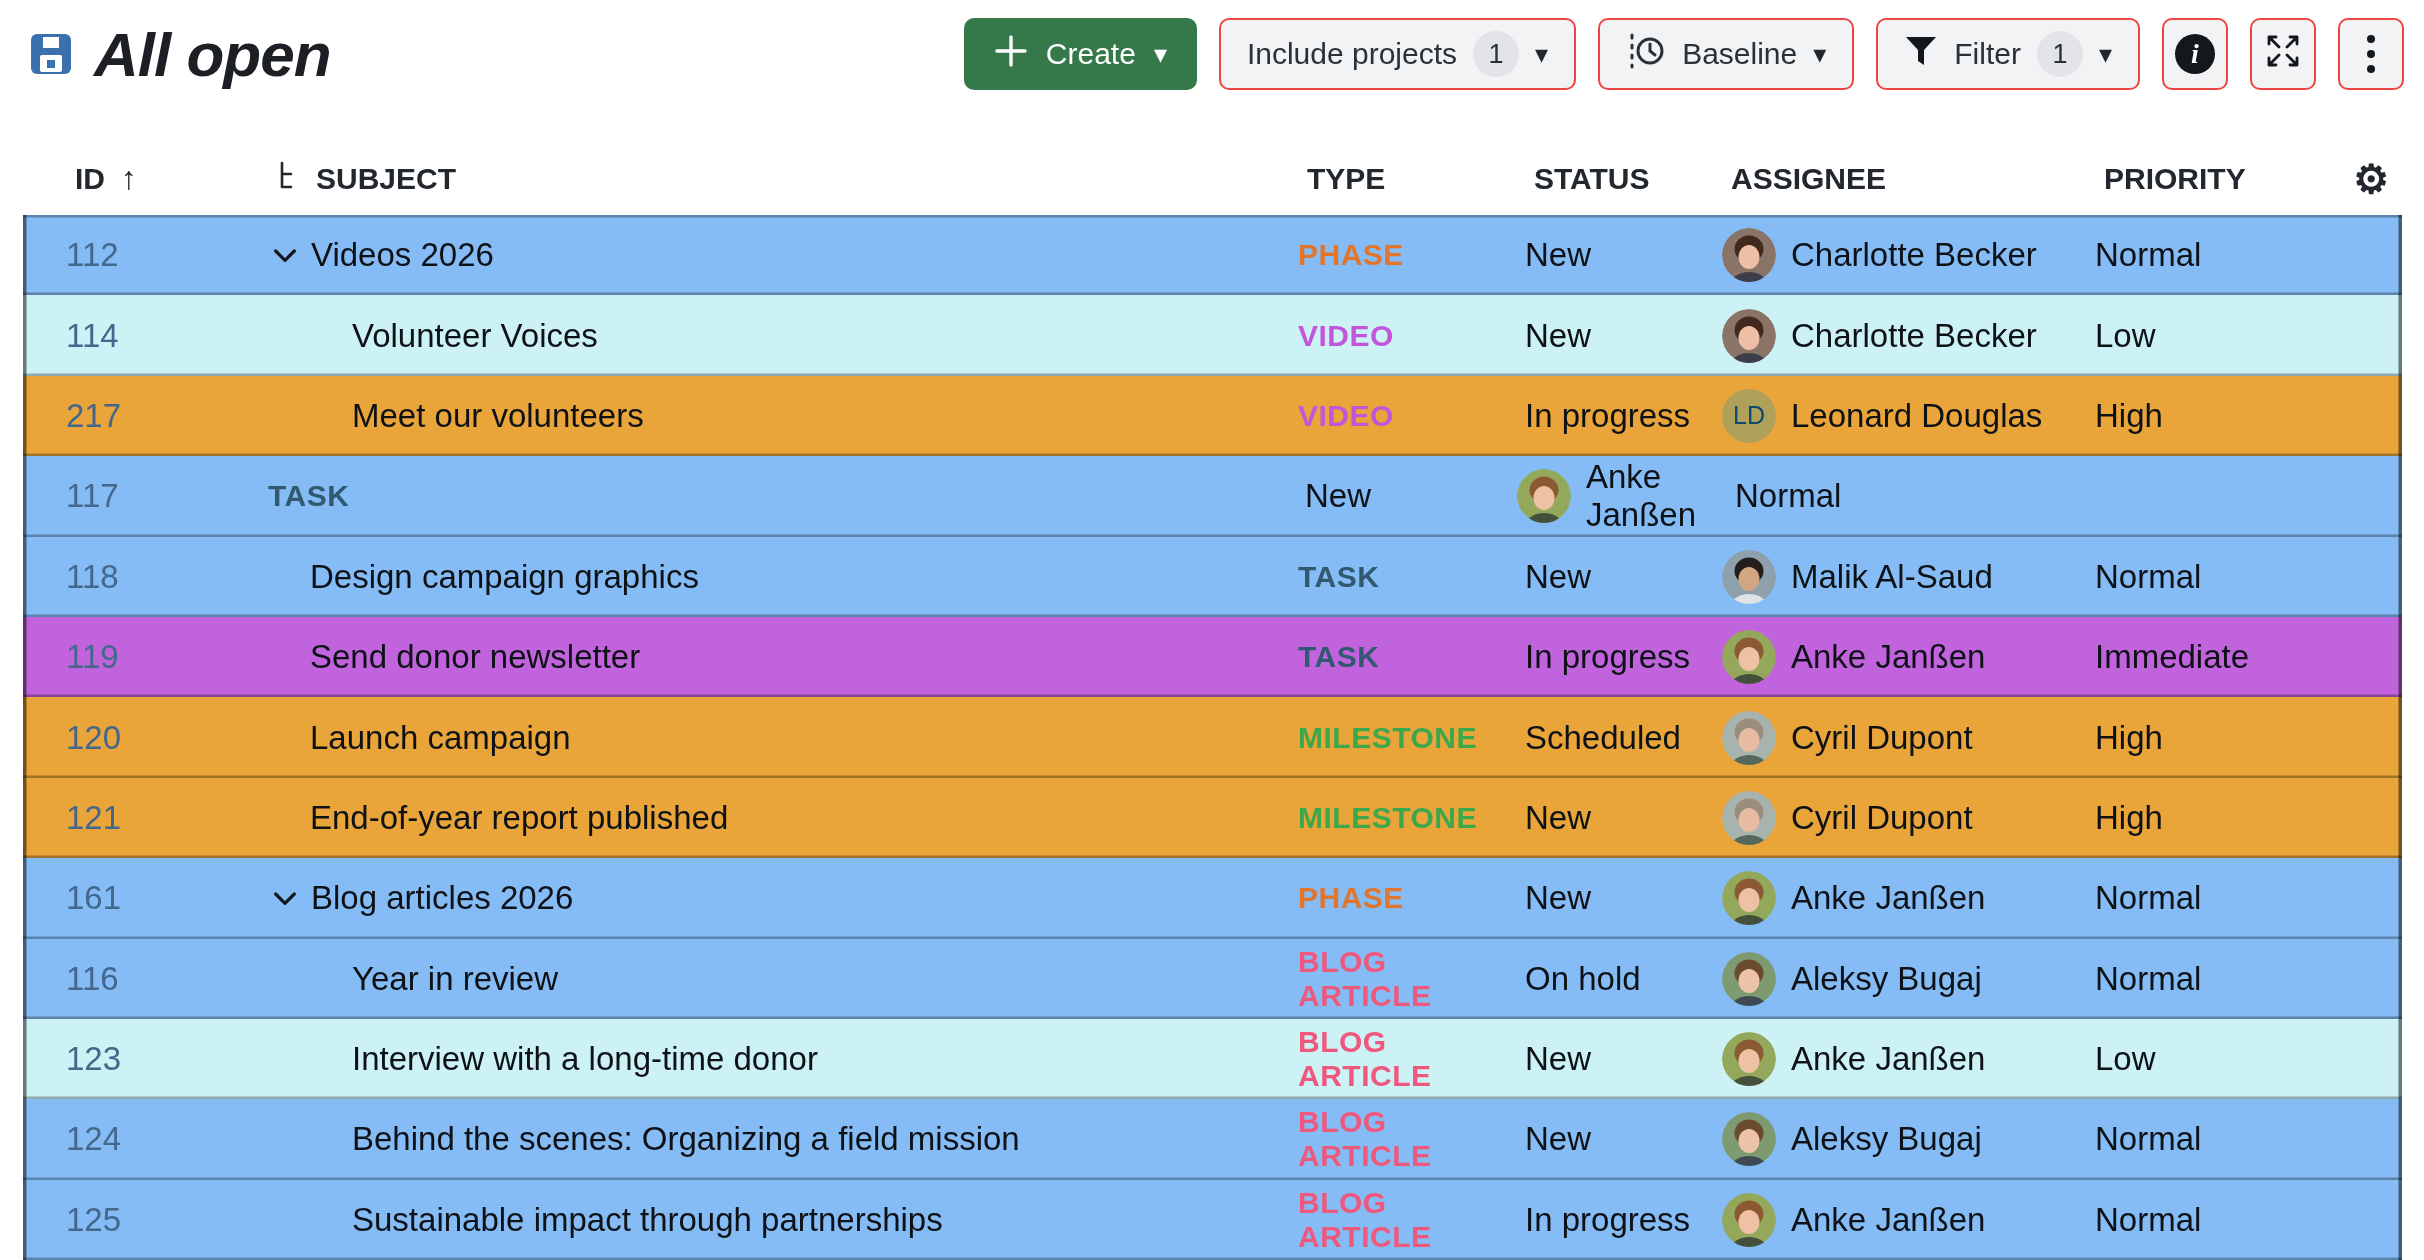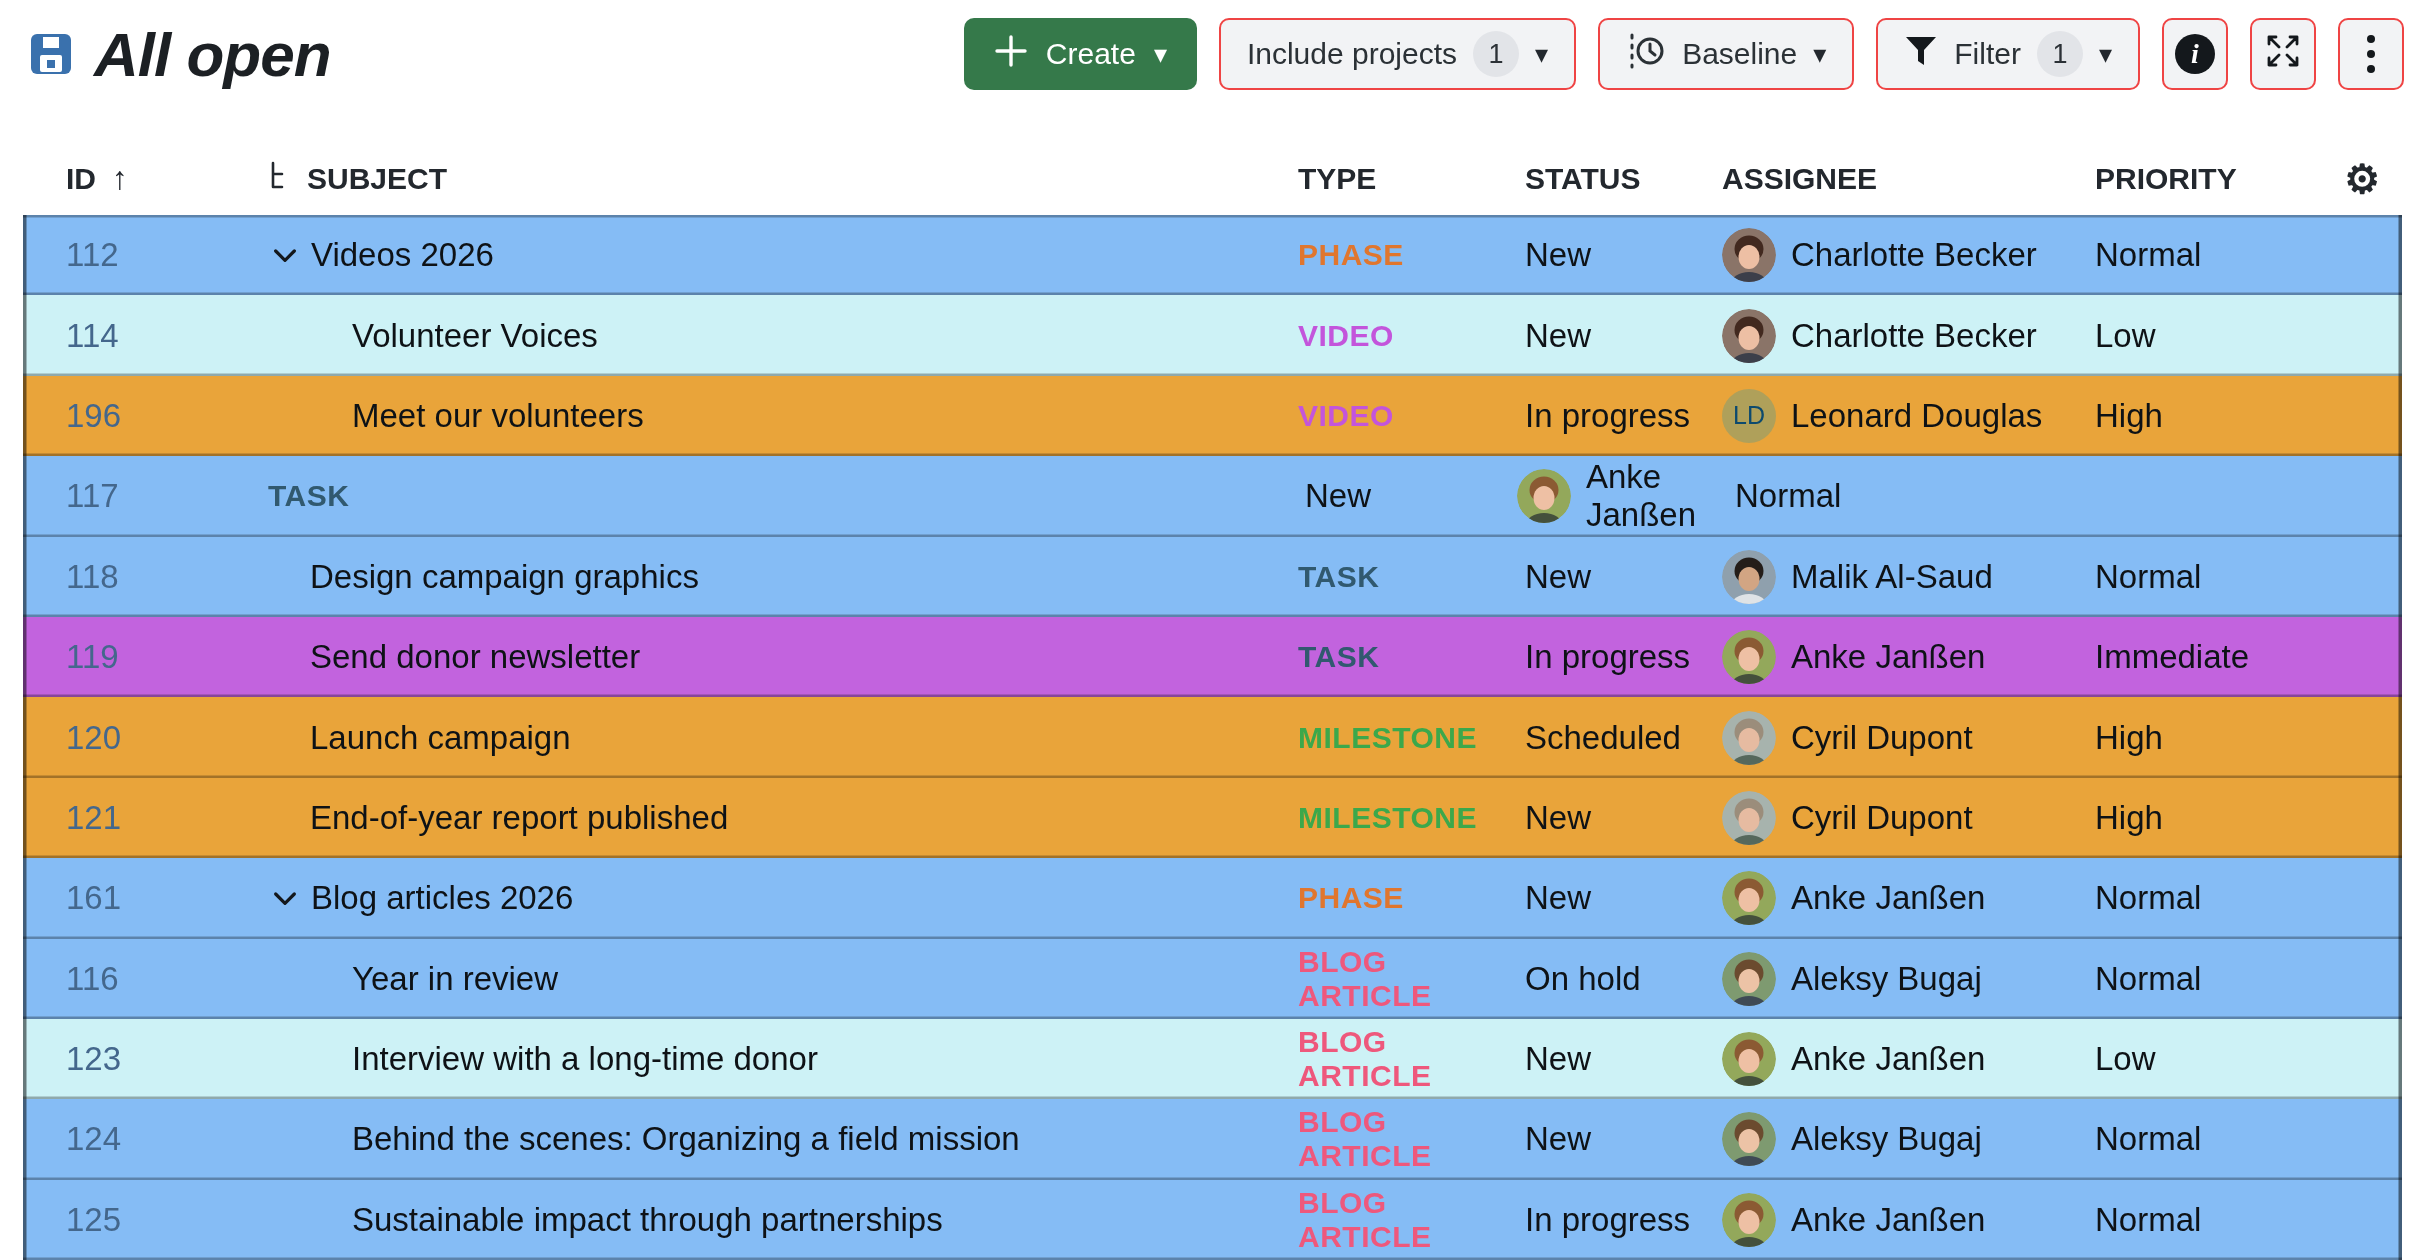--- a/index.html
+++ b/index.html
@@ -23,21 +23,21 @@
   .caret{font-size:26px;line-height:1;color:#23282e;}
   .caret-light{color:#fff;}
   .kebab{display:flex;flex-direction:column;gap:7px;}
   .kebab i{width:8px;height:8px;border-radius:50%;background:#14181c;}
   .info-circle{width:40px;height:40px;border-radius:50%;background:#14181c;color:#fff;
                display:flex;align-items:center;justify-content:center;
                font-family:"Liberation Serif",serif;font-style:italic;font-weight:bold;font-size:28px;}
 
   
   .grid{display:grid;grid-template-columns:222px 1030px 220px 205px 360px auto;align-items:center;}
-  .table-header{position:absolute;top:142px;left:23px;width:2379px;height:73px;
+  .table-header{position:absolute;top:142px;left:32px;width:2379px;height:73px;
                 font-weight:bold;font-size:30px;color:#23282e;}
   .hcell{display:flex;align-items:center;}
   .h-id{padding-left:43px;gap:16px;}
   .sort-arrow{font-weight:400;font-size:32px;}
   .h-subject{padding-left:22px;gap:14px;}
   .h-type{padding-left:23px;}
   .h-status{padding-left:30px;}
   .h-assignee{padding-left:22px;}
   .h-priority{padding-left:35px;}
   .gear{position:absolute;right:22px;top:50%;transform:translateY(-50%);
@@ -204,21 +204,21 @@
             <ellipse cx="27" cy="21" rx="14.5" ry="13.5" fill="#42291f"></ellipse>
             <ellipse cx="27" cy="29" rx="10.5" ry="12" fill="#edbfa4"></ellipse>
             <ellipse cx="27" cy="56" rx="18" ry="12" fill="#3c3f4a"></ellipse>
           </svg>
         </span>
         <span class="assignee-name">Charlotte Becker</span>
       </span>
       <span class="cell cell-priority">Low</span>
     </div>
     <div class="row grid" style="background: rgb(233, 164, 58); box-shadow: rgba(0, 0, 0, 0.5) 3.5px 0px 0px inset, rgba(0, 0, 0, 0.5) -3.5px 0px 0px inset, rgba(0, 0, 0, 0.3) 0px -2.5px 0px inset;">
-      <span class="cell cell-id">196</span>
+      <span class="cell cell-id">217</span>
       <span class="cell cell-subject" style="padding-left: 107px;">
         <span class="subject-text">Meet our volunteers</span>
       </span>
       <span class="cell cell-type" style="color: rgb(195, 85, 219);">VIDEO</span>
       <span class="cell cell-status">In progress</span>
       <span class="cell cell-assignee">
         <span class="avatar avatar-initials" style="background: rgb(175, 160, 90);">LD</span>
         <span class="assignee-name">Leonard Douglas</span>
       </span>
       <span class="cell cell-priority">High</span>

